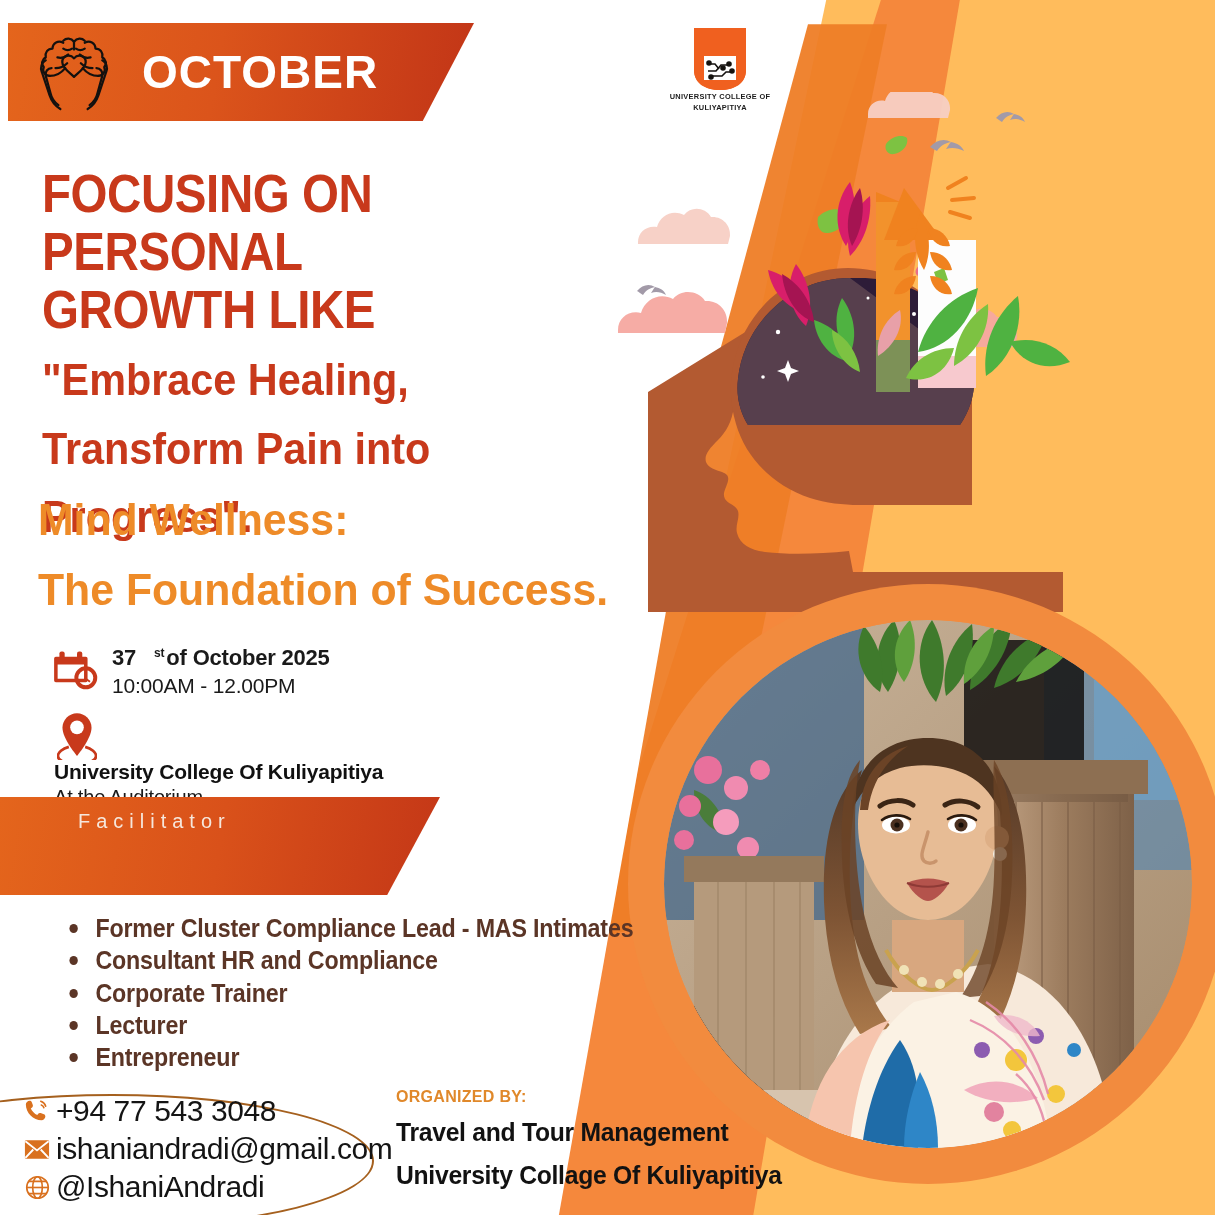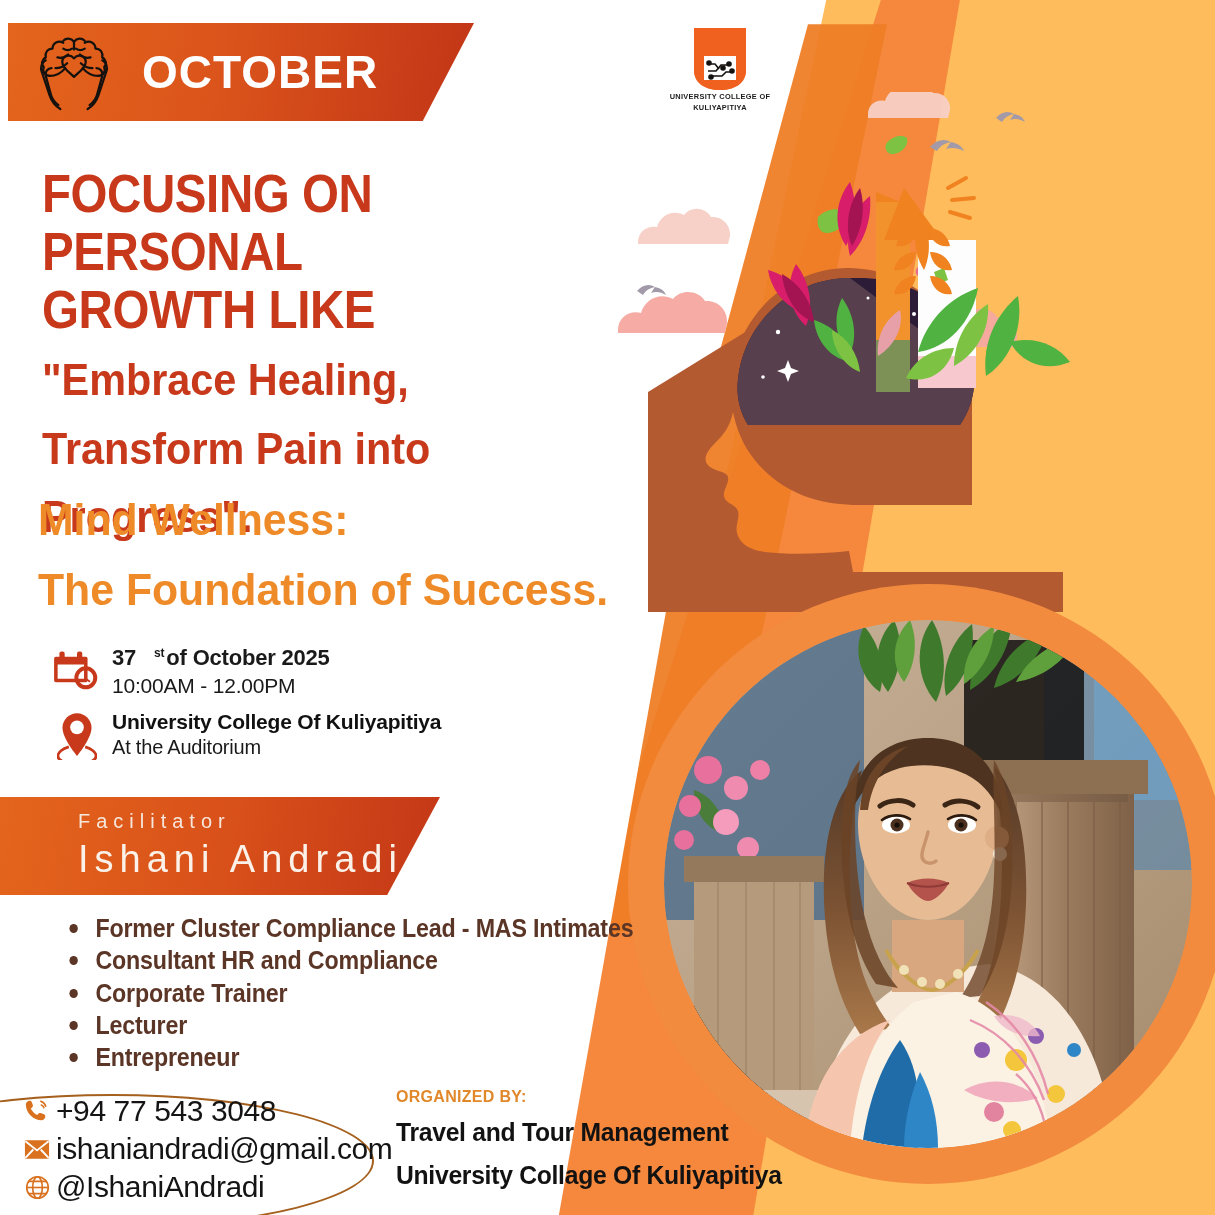--- a/index.html
+++ b/index.html
@@ -98,21 +98,21 @@
   .subhead{
     position:absolute;left:38px;top:485px;z-index:8;
     color:#EE8B28;font-weight:700;
     font-size:45px;line-height:1.55;
     transform:scaleX(.95);transform-origin:left center;
   }
 
   
   .details{position:absolute;left:48px;top:645px;z-index:8;width:540px;}
   .detail-row{display:flex;align-items:flex-start;}
-  .detail-row + .detail-row{margin-top:12px;}
+  .detail-row + .detail-row{margin-top:12px;flex-direction:column;}
   .detail-icon{flex:0 0 auto;width:58px;display:flex;justify-content:center;padding-top:2px;}
   .detail-text{margin-left:6px;}
   .d-date{font-size:22px;font-weight:700;color:#1a1a1a;letter-spacing:-.2px;}
   .d-date sup{font-size:12px;font-weight:700;vertical-align:super;margin-left:18px;margin-right:2px;}
   .d-time{font-size:21px;color:#1a1a1a;margin-top:3px;letter-spacing:-.2px;}
   .d-venue{font-size:21px;font-weight:700;color:#111;letter-spacing:-.2px;}
   .d-room{font-size:20px;color:#1a1a1a;margin-top:2px;letter-spacing:-.2px;}
 
   
   .facilitator-banner{
@@ -405,21 +405,20 @@
       </span>
       <div class="detail-text">
         <div class="d-venue">University College Of Kuliyapitiya</div>
         <div class="d-room">At the Auditorium</div>
       </div>
     </div>
   </div>
 
   <div class="facilitator-banner"></div>
   <div class="fac-label">Facilitator</div>
-  <div class="fac-name">Ishani Andradi</div>
 
   <ul class="creds">
     <li>Former Cluster Compliance Lead - MAS Intimates</li>
     <li>Consultant HR and Compliance</li>
     <li>Corporate Trainer</li>
     <li>Lecturer</li>
     <li>Entrepreneur</li>
   </ul>
 
   <div class="contact-oval"></div>

